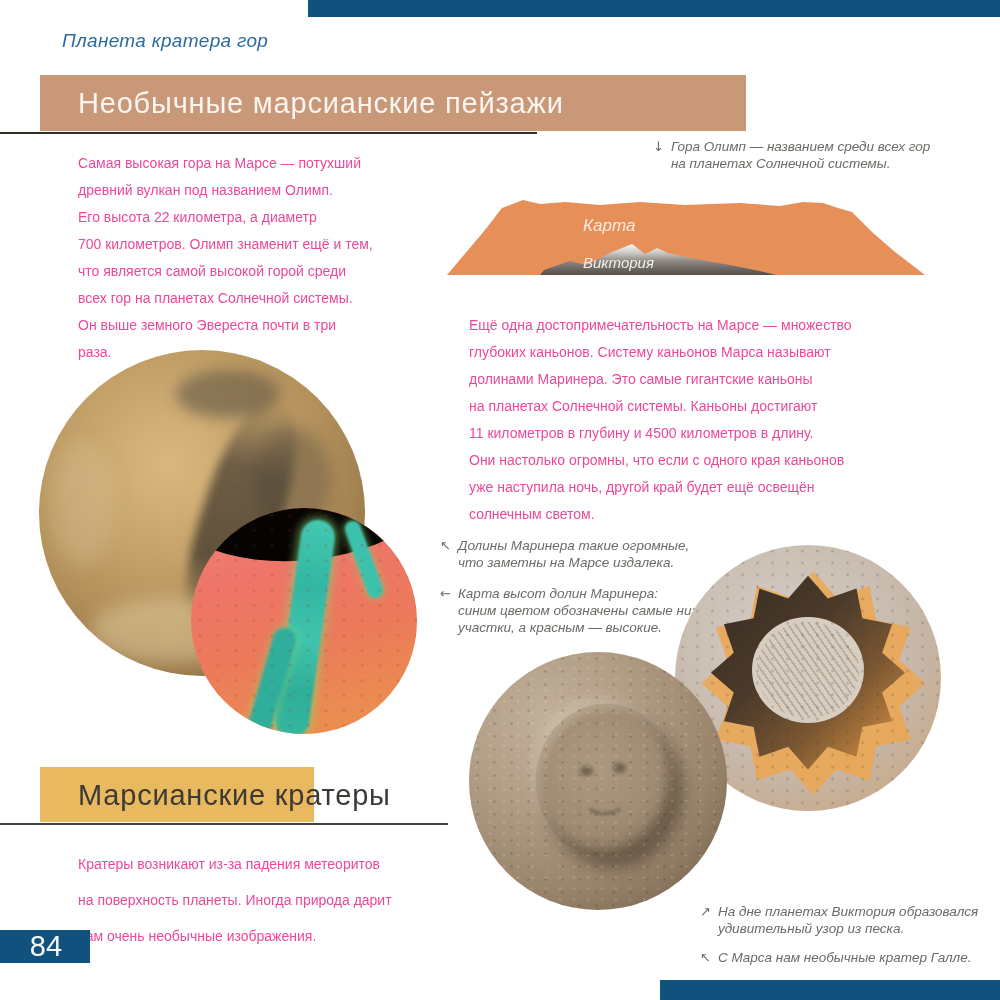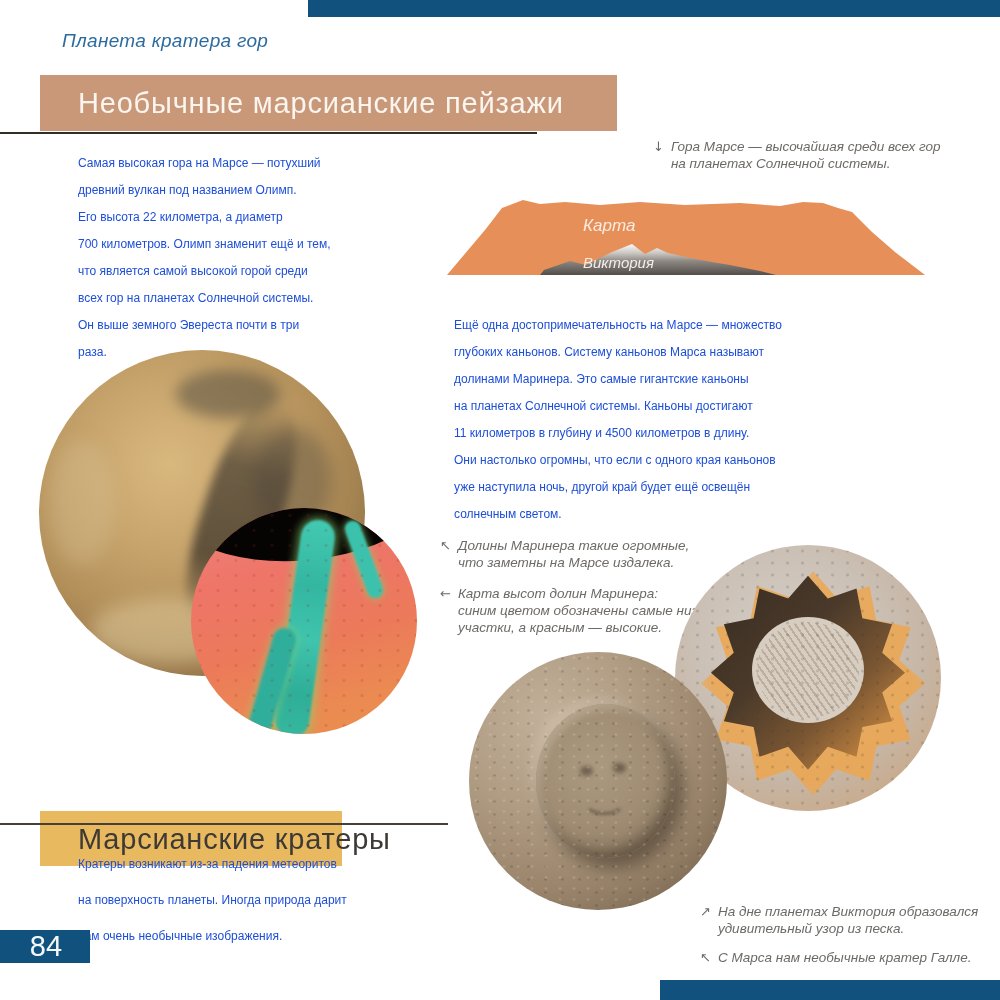--- a/index.html
+++ b/index.html
@@ -8,33 +8,33 @@
     position:relative; width:1000px; height:1000px; background:#ffffff;
     overflow:hidden; font-family:"Liberation Sans","DejaVu Sans",sans-serif;
     color:#4c4c4c;
   }
   .top-bar { position:absolute; left:308px; top:0; width:692px; height:17px; background:var(--accent-blue); }
   .bottom-bar { position:absolute; left:660px; top:980px; width:340px; height:20px; background:var(--accent-blue); }
 
   .kicker { position:absolute; left:62px; top:30px; font-size:19px; font-style:italic; color:#2d6b9f; letter-spacing:.3px; }
 
   .banner { position:absolute; }
-  .banner-tan { left:40px; top:75px; width:577px; height:56px; background:var(--banner-tan); }
-  .banner-yellow { left:40px; top:811px; width:302px; height:55px; background:var(--banner-yellow); }
+  .banner-tan { left:40px; top:75px; width:706px; height:56px; background:var(--banner-tan); }
+  .banner-yellow { left:40px; top:767px; width:274px; height:55px; background:var(--banner-yellow); }
   .banner-title { position:absolute; left:38px; top:50%; transform:translateY(-50%); font-size:29px; white-space:nowrap; letter-spacing:.8px; }
   .banner-title.light { color:#fbf5f0; }
   .banner-title.dark { color:#3d3935; }
 
   .rule { position:absolute; left:0; }
   .rule-1 { top:132px; width:537px; height:2px; background:#332d28; }
   .rule-2 { top:823px; width:448px; height:2px; background:#45403b; }
 
-  .body { position:absolute; font-size:12px; line-height:27px; white-space:pre-line; color:#1d4ed8; }
+  .body { position:absolute; font-size:14px; line-height:27px; white-space:pre-line; color:#ec4899; }
   .para-intro   { left:78px;  top:150px; }
-  .para-canyons { left:454px; top:312px; }
+  .para-canyons { left:469px; top:312px; }
   .para-craters { left:78px;  top:846px; line-height:36px; }
 
   .caption { position:absolute; display:flex; gap:7px; font-size:13.5px; font-style:italic; line-height:17px; color:#6d6a66; }
   .cap-arrow { font-family:"DejaVu Sans",sans-serif; font-style:normal; font-size:13px; line-height:17px; }
   .cap-text { white-space:pre-line; }
   .cap-olympus  { left:653px; top:138px; }
   .cap-far      { left:440px; top:537px; }
   .cap-map      { left:440px; top:585px; }
   .cap-victoria { left:700px; top:903px; }
   .cap-galle    { left:700px; top:949px; }
@@ -119,21 +119,21 @@
 древний вулкан под названием Олимп.
 Его высота 22 километра, а диаметр
 700 километров. Олимп знаменит ещё и тем,
 что является самой высокой горой среди
 всех гор на планетах Солнечной системы.
 Он выше земного Эвереста почти в три
 раза.</p>
 
   <div class="caption cap-olympus">
     <span class="cap-arrow">↓</span>
-    <span class="cap-text">Гора Марсе — высочайшая среди всех гор
+    <span class="cap-text">Гора Олимп — названием среди всех гор
 на планетах Солнечной системы.</span>
   </div>
 
   <div class="mountain">
     <svg viewBox="0 0 560 92" width="560" height="92">
       <defs>
         <linearGradient id="evGrad" x1="0" y1="0" x2="0" y2="1">
           <stop offset="0%" stop-color="#fbfbfb"></stop>
           <stop offset="30%" stop-color="#c9c5c1"></stop>
           <stop offset="55%" stop-color="#8e8883"></stop>

